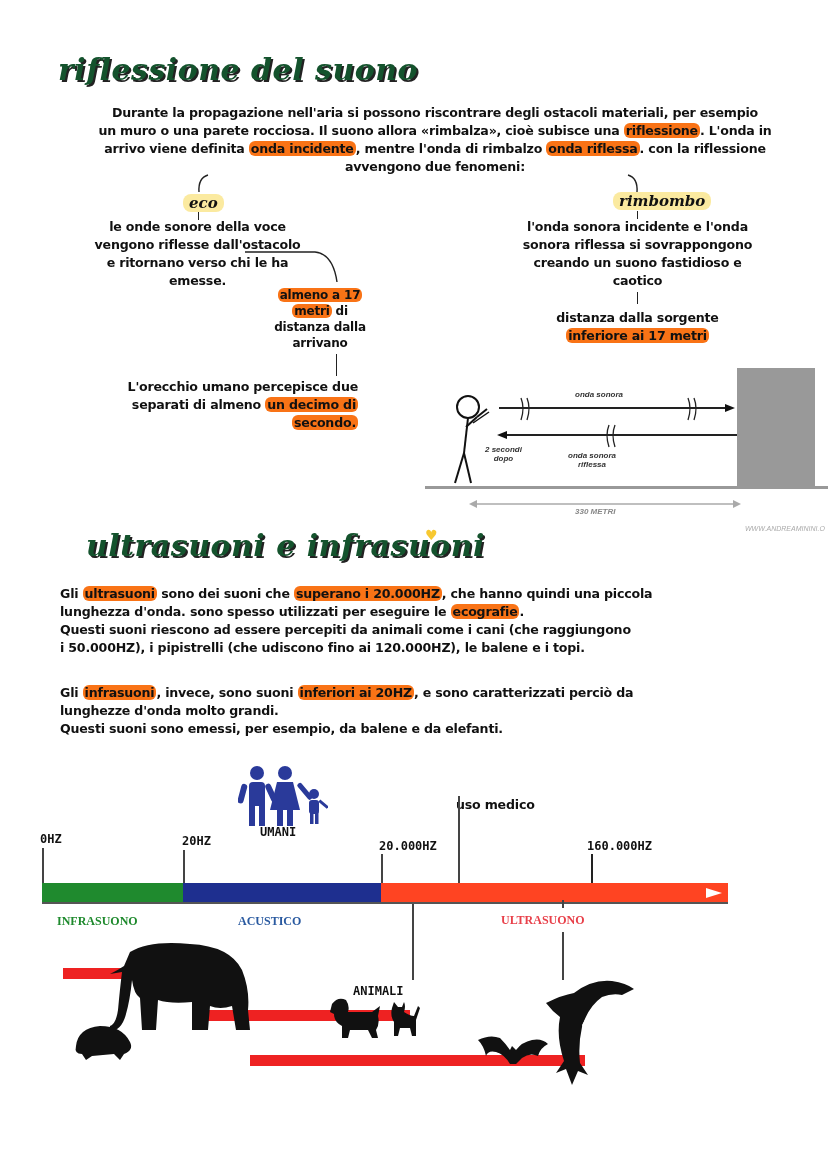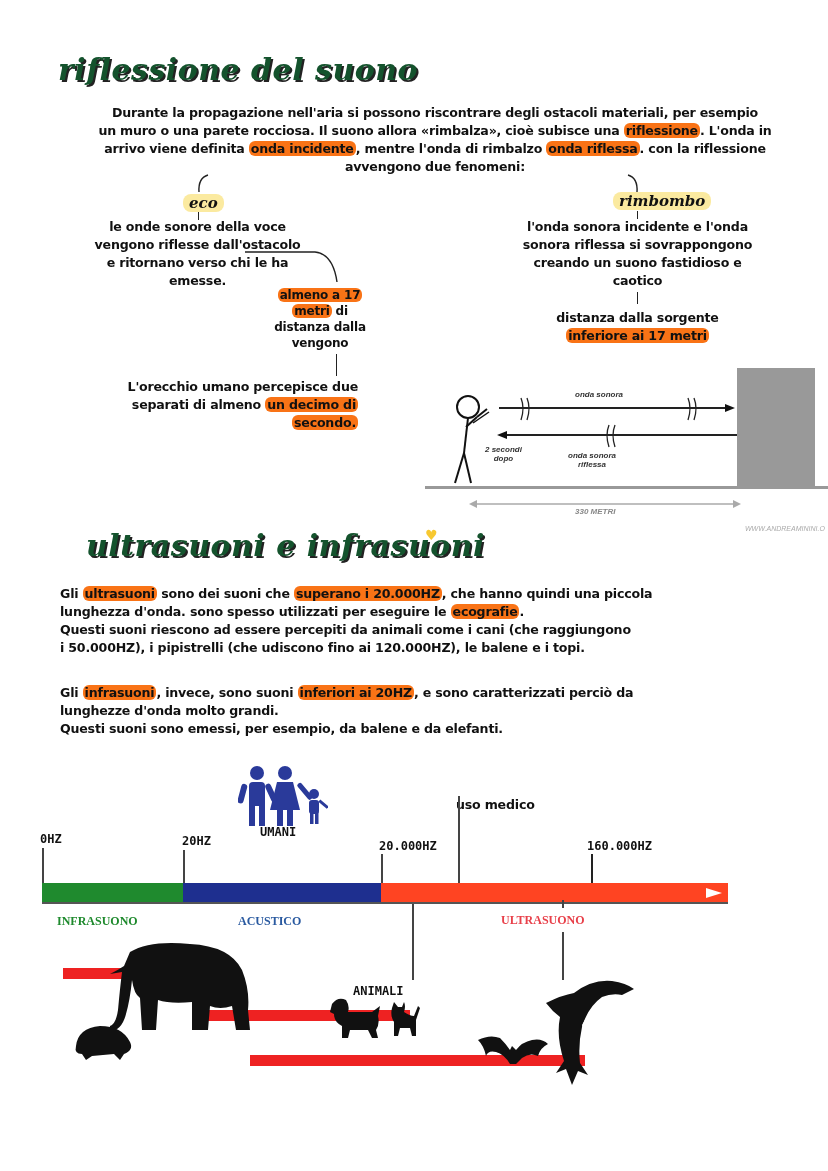--- a/index.html
+++ b/index.html
@@ -44,21 +44,21 @@
   <div>e ritornano verso chi le ha</div>
   <div>emesse.</div>
 </div>
 <svg class="abs" style="left:245px;top:248px;" width="100" height="40">
   <path d="M0 4 L70 4 Q88 6 92 34" stroke="#222" stroke-width="1.4" fill="none"></path>
 </svg>
 <div class="abs p center" style="left:255px;top:287px;width:130px;line-height:16px;font-size:12px;">
   <div><span class="hl">almeno a 17</span></div>
   <div><span class="hl">metri</span><span> di</span></div>
   <div>distanza dalla</div>
-  <div>vengono</div>
+  <div>arrivano</div>
 </div>
 <div class="vline" style="left:336px;top:354px;height:22px;"></div>
 <div class="abs p right" style="left:90px;top:378px;width:268px;">
   <div>L'orecchio umano percepisce due</div>
   <div><span>separati di almeno </span><span class="hl">un decimo di</span></div>
   <div><span class="hl">secondo.</span></div>
 </div>
 
 <div class="abs" style="left:585px;top:191px;padding-left:28px;"><span class="label-script">rimbombo</span></div>
 <div class="vline" style="left:637px;top:211px;height:8px;"></div>

